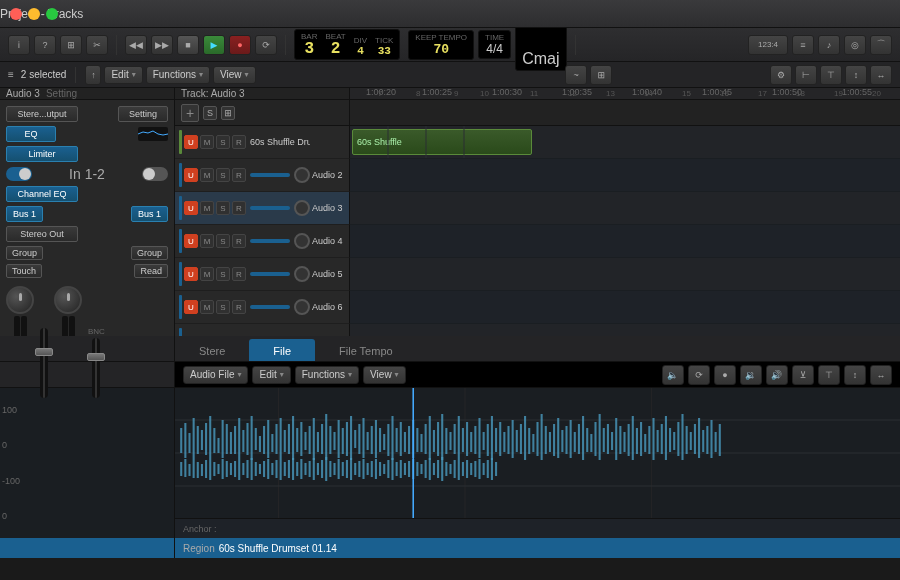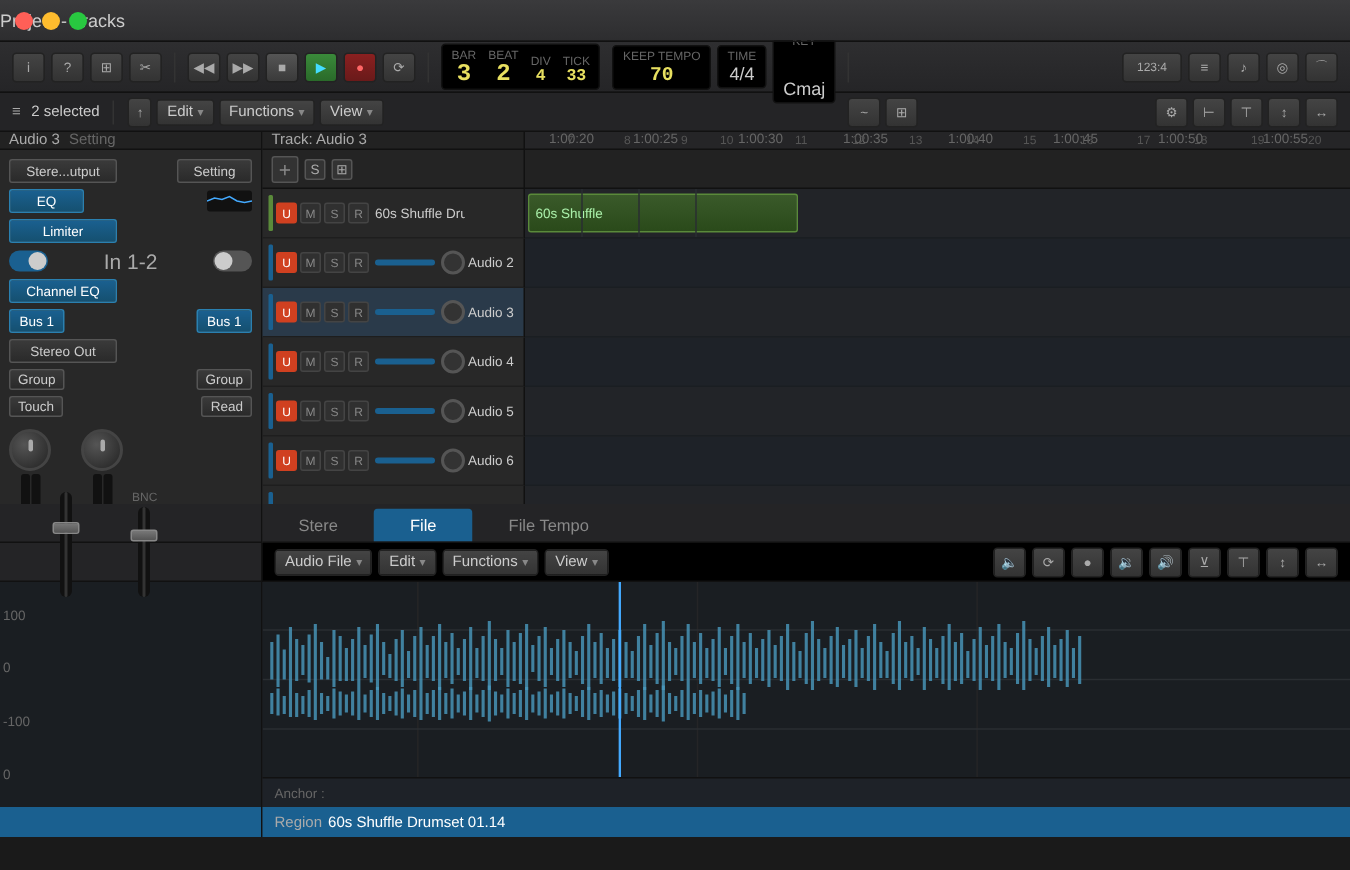--- a/index.html
+++ b/index.html
@@ -530,21 +530,21 @@
   <div class="tempo-display" style="margin-left:4px;">
     <span style="font-size:8px;color:#666;">KEEP TEMPO</span>
     <span style="font-size:13px;color:#e8e060;font-family:'Courier New',monospace;font-weight:bold;">70</span>
   </div>
   <div class="tempo-display">
     <span style="font-size:8px;color:#666;">TIME</span>
     <span style="font-size:12px;color:#ccc;">4/4</span>
   </div>
   <div class="tempo-display">
     <span style="font-size:8px;color:#666;">KEY</span>
-    <span style="font-size:12px;color:#ccc;margin-top:20px;">Cmaj</span>
+    <span style="font-size:16px;color:#ccc;margin-top:20px;">Cmaj</span>
   </div>
 
   <div class="transport-separator"></div>
 
   <div style="flex:1;"></div>
   <div class="transport-btn" style="width:40px;font-size:8px;">123:4</div>
   <div class="transport-btn">≡</div>
   <div class="transport-btn">♪</div>
   <div class="transport-btn">◎</div>
   <div class="transport-btn">⌒</div>

